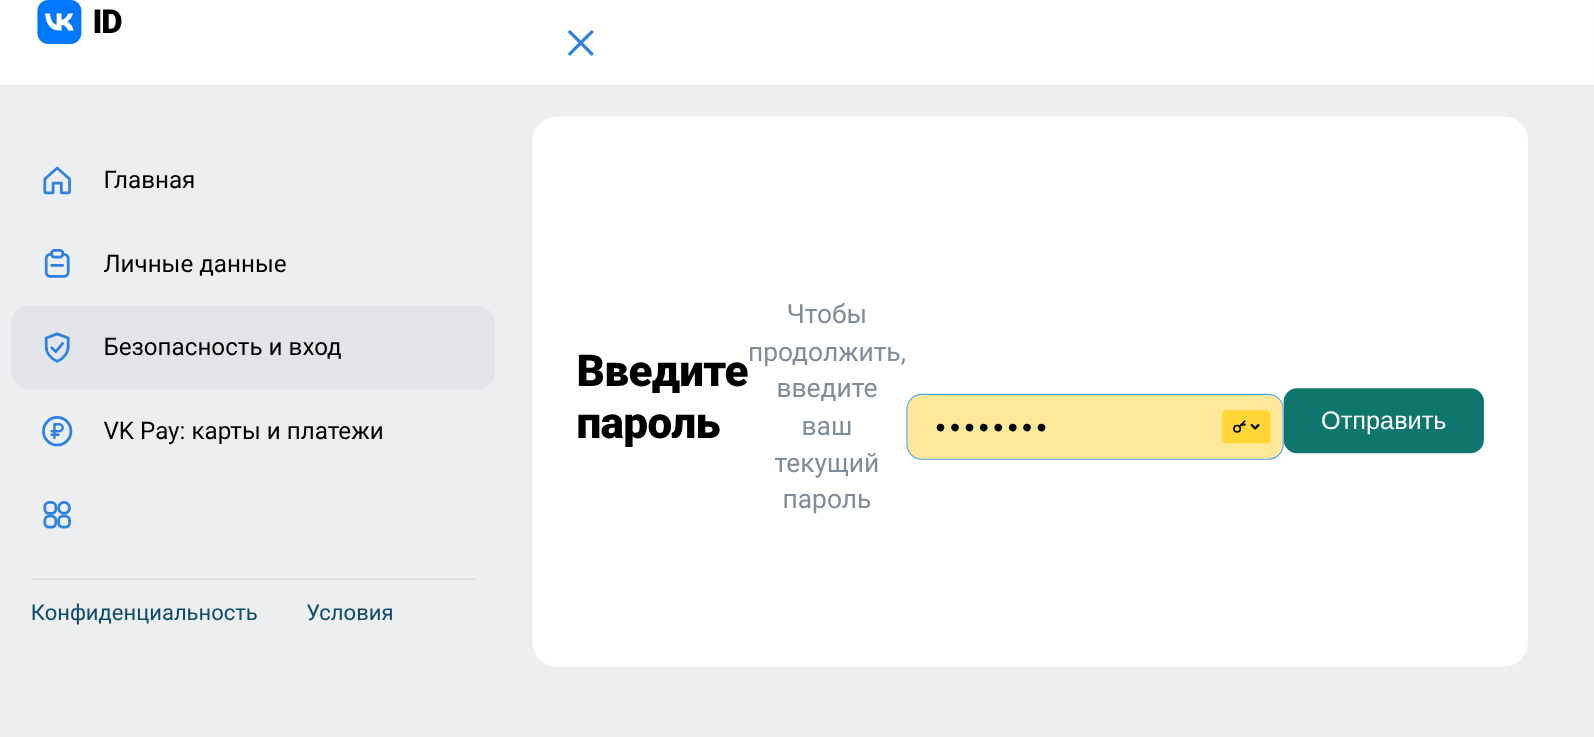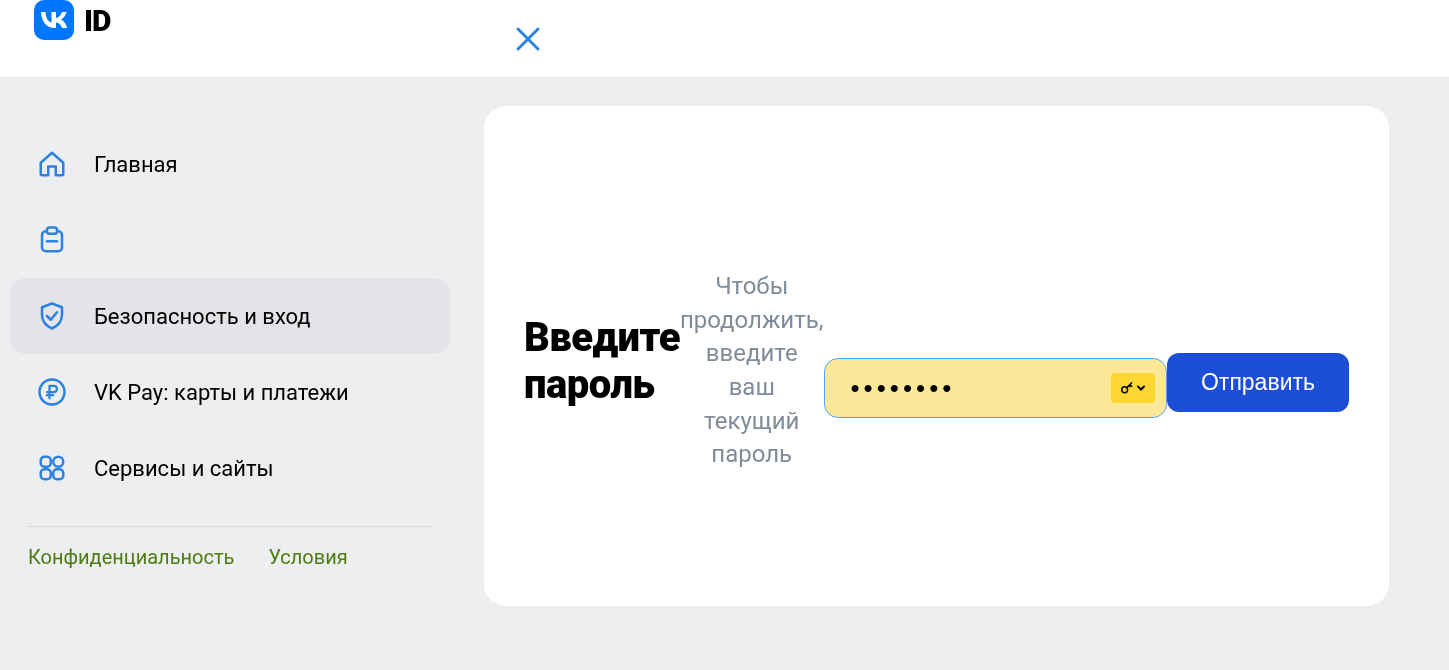--- a/index.html
+++ b/index.html
@@ -90,24 +90,24 @@
       justify-content: center;
       flex-shrink: 0;
     }
     .divider {
       border: none;
       border-top: 1px solid #d7d8db;
       margin: 20px 18px 18px 18px;
     }
     .footer-links {
       display: flex;
-      gap: 34px;
+      gap: 44px;
       padding: 0 18px;
       font-size: 20px;
-      color: #4d7c0f;
+      color: #0c4a6e;
     }
     .footer-link { cursor: pointer; }
     .main {
       flex: 1;
       padding: 28px 60px 0 24px;
     }
     .card {
       background: #fff;
       border-radius: 22px;
       padding: 80px 40px 70px 40px;
@@ -157,21 +157,21 @@
       background: #ffd633;
       border-radius: 4px;
       display: flex;
       align-items: center;
       justify-content: center;
       cursor: pointer;
       gap: 2px;
     }
     .submit-btn {
       margin-top: 42px;
-      background: #1d4ed8;
+      background: #0f766e;
       color: #fff;
       border: none;
       border-radius: 12px;
       font-size: 23px;
       font-weight: 500;
       padding: 16px 34px;
       cursor: pointer;
     }
   </style>
 </head>
@@ -207,20 +207,21 @@
       </li>
 
       <li class="nav-item">
         <span class="nav-icon">
           <svg width="30" height="30" viewBox="0 0 24 24" fill="none">
             <rect x="4" y="5" width="16" height="16" rx="3" stroke="#2d81e0" stroke-width="2"></rect>
             <rect x="8" y="2" width="8" height="5" rx="2" stroke="#2d81e0" stroke-width="2" fill="#edeef0"></rect>
             <line x1="8" y1="13" x2="16" y2="13" stroke="#2d81e0" stroke-width="2" stroke-linecap="round"></line>
           </svg>
         </span>
+        <span>Личные данные</span>
       </li>
 
       <li class="nav-item active">
         <span class="nav-icon">
           <svg width="30" height="30" viewBox="0 0 24 24" fill="none">
             <path d="M12 2 L20 5 V11 C20 16 16.5 20 12 22 C7.5 20 4 16 4 11 V5 Z" stroke="#2d81e0" stroke-width="2" stroke-linejoin="round"></path>
             <path d="M8 12 L11 15 L16 9" stroke="#2d81e0" stroke-width="2" stroke-linecap="round" stroke-linejoin="round"></path>
           </svg>
         </span>
         <span>Безопасность и вход</span>
@@ -239,21 +240,20 @@
 
       <li class="nav-item">
         <span class="nav-icon">
           <svg width="30" height="30" viewBox="0 0 24 24" fill="none">
             <rect x="3" y="3" width="8" height="8" rx="3" stroke="#2d81e0" stroke-width="2"></rect>
             <circle cx="17" cy="7" r="4" stroke="#2d81e0" stroke-width="2"></circle>
             <rect x="3" y="13" width="8" height="8" rx="3" stroke="#2d81e0" stroke-width="2"></rect>
             <rect x="13" y="13" width="8" height="8" rx="3" stroke="#2d81e0" stroke-width="2"></rect>
           </svg>
         </span>
-        <span>Сервисы и сайты</span>
       </li>
     </ul>
 
     <hr class="divider">
 
     <div class="footer-links">
       <span class="footer-link">Конфиденциальность</span>
       <span class="footer-link">Условия</span>
     </div>
   </aside>

